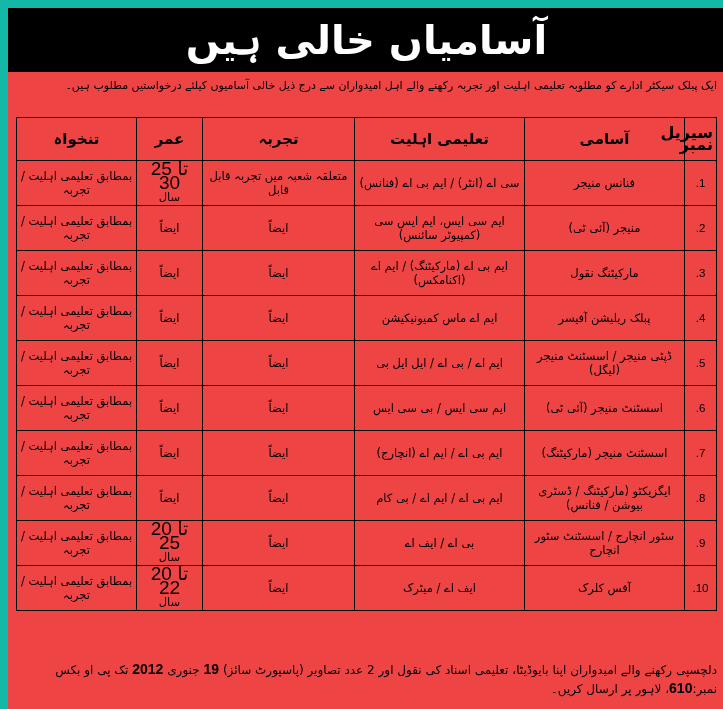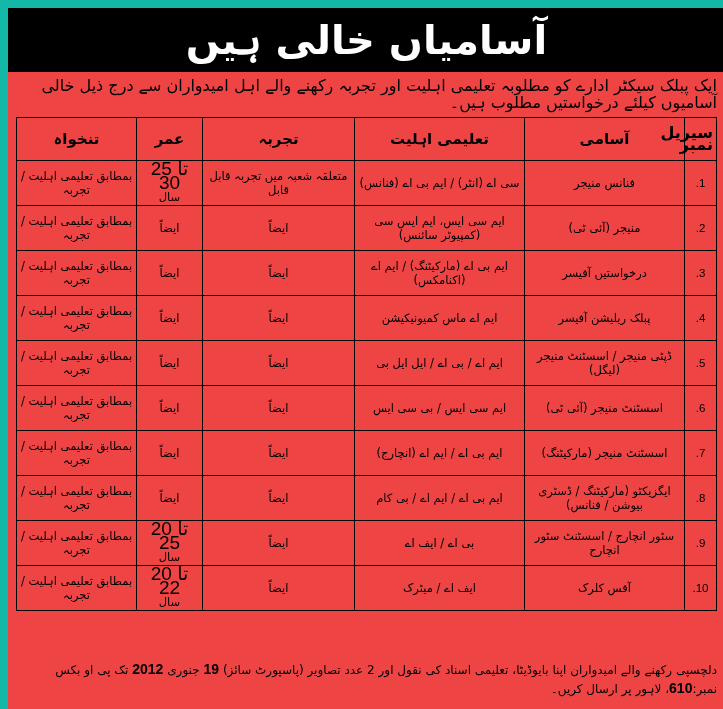--- a/index.html
+++ b/index.html
@@ -1,20 +1,20 @@
 <!DOCTYPE html>
 <html><head>
 <meta charset="utf-8">
 <style>
   html, body { margin:0; padding:0; background:#fff; }
   body { width:723px; height:709px; overflow:hidden; position:relative; font-family:"DejaVu Sans", sans-serif; color:#000; }
   .frame { position:absolute; left:0; top:0; width:717px; height:703px; border:8px solid #14b8a6; background:#ef4444; }
   .banner { position:absolute; left:0; top:0; width:717px; height:64px; background:#000; color:#fff; display:flex; align-items:center; justify-content:center; }
   .banner-title { font-family:"DejaVu Sans", sans-serif; font-weight:bold; font-size:40px; direction:rtl; letter-spacing:0; line-height:1; }
-  .intro { position:absolute; right:8px; top:69px; width:700px; direction:rtl; text-align:right; font-size:16px; line-height:17px; }
+  .intro { position:absolute; right:8px; top:69px; width:700px; direction:rtl; text-align:right; font-size:11px; line-height:17px; }
   table.jobs { position:absolute; left:8px; top:109px; width:700px; border-collapse:collapse; direction:rtl; table-layout:fixed; }
   table.jobs th, table.jobs td { border:1.5px solid #000; text-align:center; vertical-align:middle; padding:0 3px; font-size:11.5px; line-height:14px; }
   table.jobs th { height:42px; font-size:15px; font-weight:bold; }
   table.jobs td { height:44px; }
   table.jobs th.c-sr { font-size:16px; line-height:12px; }
   td.c-sr { font-family:"Liberation Sans", sans-serif; font-size:12px; }
   td.c-age { font-size:11px; line-height:13px; }
   .age-num { font-family:"Liberation Sans", sans-serif; font-size:19px; display:block; direction:ltr; }
   .footer { position:absolute; right:8px; top:652px; width:705px; direction:rtl; text-align:right; font-size:12px; line-height:18px; }
   .footer span.num { font-family:Liberation Sans, sans-serif; font-weight:bold; font-size:14px; }
@@ -60,21 +60,21 @@
         <tr>
           <td class="c-sr">2.</td>
           <td class="c-post">منیجر (آئی ٹی)</td>
           <td class="c-qual">ایم سی ایس، ایم ایس سی (کمپیوٹر سائنس)</td>
           <td class="c-exp">ایضاً</td>
           <td class="c-age"><span class="">ایضاً</span></td>
           <td class="c-sal">بمطابق تعلیمی اہلیت / تجربہ</td>
         </tr>
         <tr>
           <td class="c-sr">3.</td>
-          <td class="c-post">درخواستیں آفیسر</td>
+          <td class="c-post">مارکیٹنگ نقول</td>
           <td class="c-qual">ایم بی اے (مارکیٹنگ) / ایم اے (اکنامکس)</td>
           <td class="c-exp">ایضاً</td>
           <td class="c-age"><span class="">ایضاً</span></td>
           <td class="c-sal">بمطابق تعلیمی اہلیت / تجربہ</td>
         </tr>
         <tr>
           <td class="c-sr">4.</td>
           <td class="c-post">پبلک ریلیشن آفیسر</td>
           <td class="c-qual">ایم اے ماس کمیونیکیشن</td>
           <td class="c-exp">ایضاً</td>

